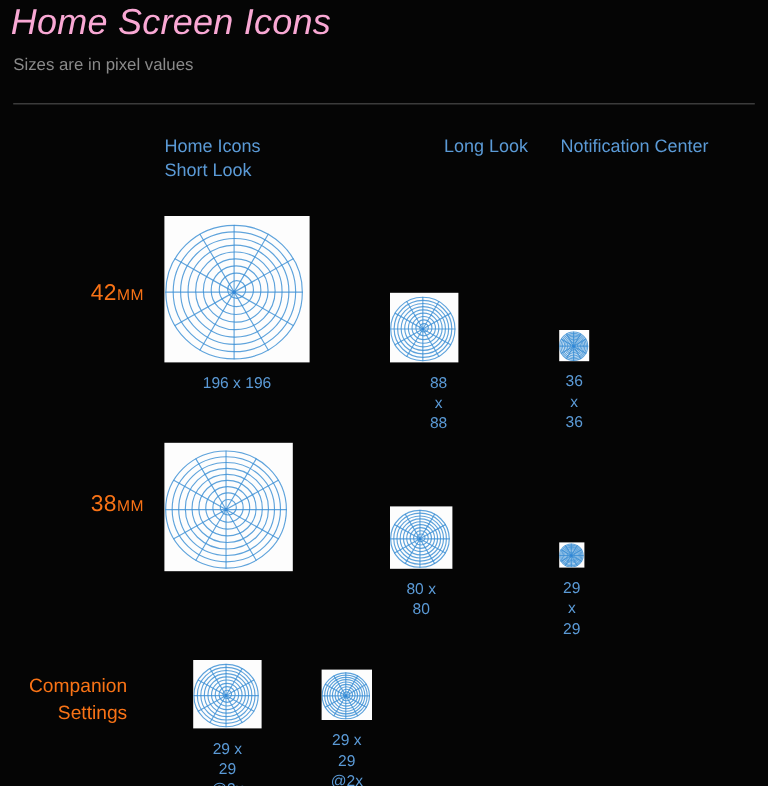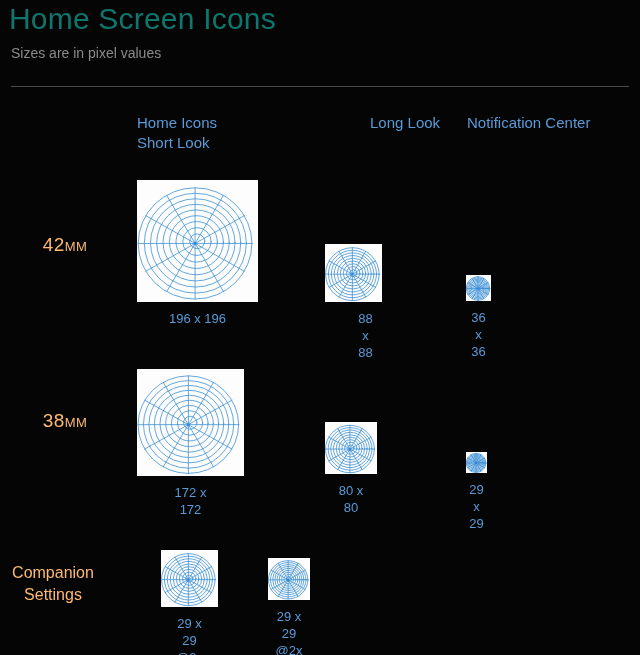--- a/index.html
+++ b/index.html
@@ -16,23 +16,24 @@
     background: #050505;
   }
 
   
   #page-title {
     position: absolute;
     left: 9px;
     top: 2px;
     font-size: 30px;
     font-weight: 400;
-    color: #0f766e;
+    color: #f9a8d4;
     letter-spacing: 0.2px;
     white-space: nowrap;
+    font-style: italic;
   }
   #page-subtitle {
     position: absolute;
     left: 11px;
     top: 45px;
     font-size: 14px;
     font-weight: 400;
     color: #8a8a8a;
     white-space: nowrap;
   }
@@ -53,23 +54,23 @@
     line-height: 20px;
     white-space: pre-line;
   }
   #col-head-0 { left: 137px; top: 113px; }
   #col-head-1 { left: 326px; top: 113px; margin-left: 44px; }
   #col-head-2 { left: 467px; top: 113px; }
 
   
   .row-label {
     position: absolute;
-    color: #fdba74;
+    color: #f97316;
     white-space: pre-line;
-    text-align: center;
+    text-align: right;
   }
   .row-label.size {
     font-size: 19px;
     letter-spacing: 0.4px;
   }
   .row-label .unit {
     font-size: 13px;
   }
   #row-label-0 { left: 10px; top: 234px; width: 110px; }
   #row-label-1 { left: 10px; top: 410px; width: 110px; }
@@ -281,21 +282,20 @@
           <line x1="48" y1="52" x2="48" y2="97.59" opacity="0.8"></line>
           <line x1="48" y1="52" x2="24.49999999999999" y2="91.48209815853255" opacity="0.8"></line>
           <line x1="48" y1="52" x2="7.296806022131392" y2="74.79500000000002" opacity="0.8"></line>
           <line x1="48" y1="52" x2="1" y2="52.00000000000001" opacity="0.8"></line>
           <line x1="48" y1="52" x2="7.296806022131385" y2="29.205" opacity="0.8"></line>
           <line x1="48" y1="52" x2="24.49999999999998" y2="12.517901841467456" opacity="0.8"></line>
           <circle cx="48" cy="52" r="1.2" fill="#2f86d8" stroke="none"></circle>
         </g>
       </svg>
     </div>
-  <div class="icon-caption">172 x 172</div>
 </div>
 
 <div class="icon-cell" id="cell-38-long">
   <div class="icon-box">
       <svg viewBox="0 0 100 100" preserveAspectRatio="none">
         <g fill="none" stroke="#3b8fd4" stroke-width="1.846153846153846" stroke-linecap="round">
           <ellipse cx="49.77777777777778" cy="50.22222222222222" rx="6.225794038245036" ry="6.0390202170976846" opacity="0.82"></ellipse>
           <ellipse cx="49.55555555555556" cy="50.44444444444444" rx="11.779920113640685" ry="11.426522510231464" opacity="0.82"></ellipse>
           <ellipse cx="49.333333333333336" cy="50.666666666666664" rx="17.105914760617644" ry="16.592737317799113" opacity="0.82"></ellipse>
           <ellipse cx="49.111111111111114" cy="50.888888888888886" rx="22.288967002652846" ry="21.62029799257326" opacity="0.82"></ellipse>

